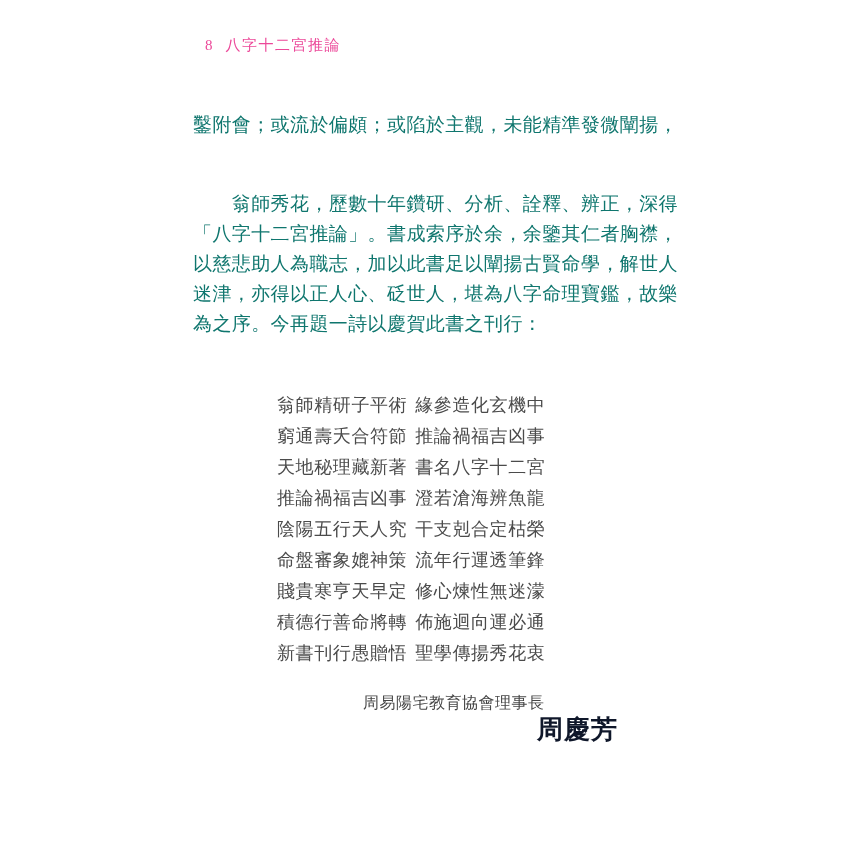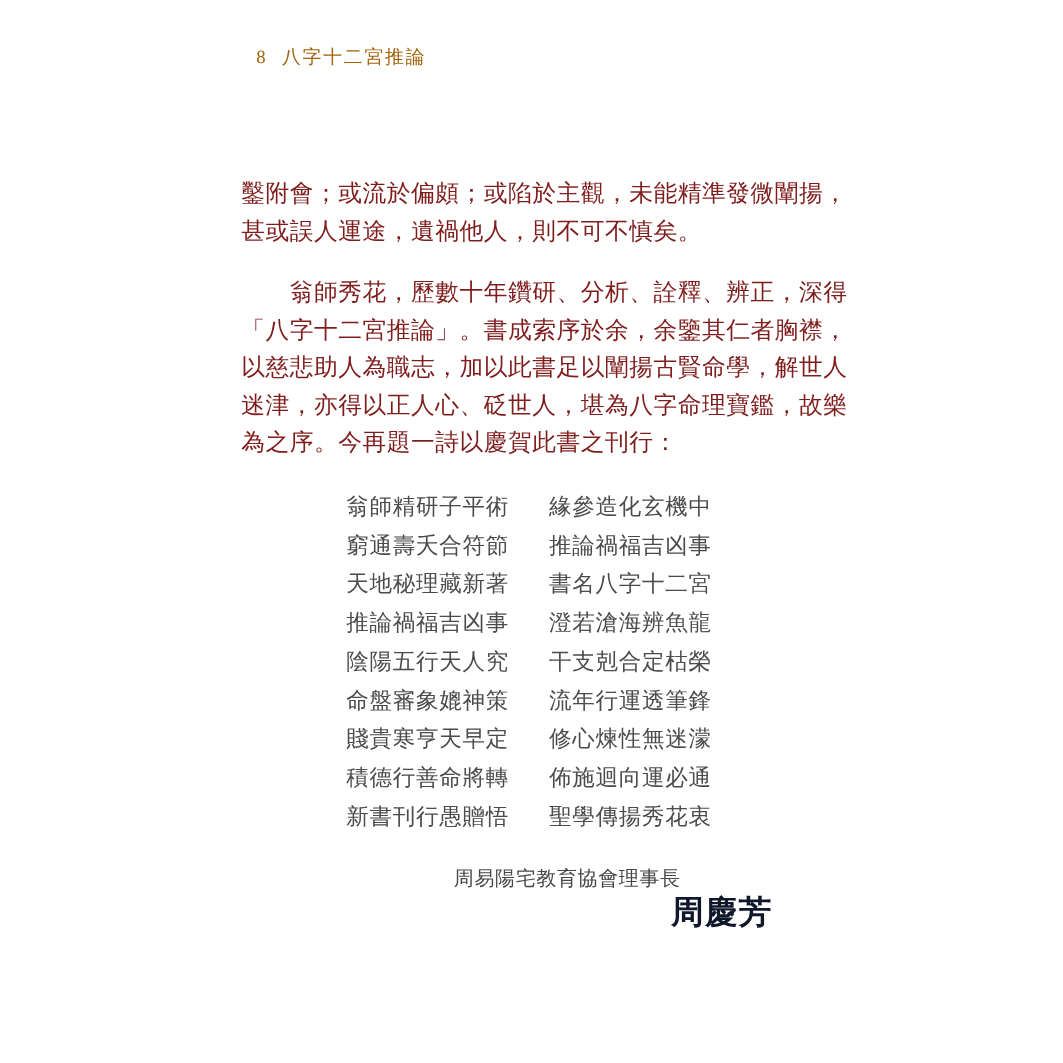--- a/index.html
+++ b/index.html
@@ -13,55 +13,54 @@
     height: 850px;
     background: #ffffff;
     overflow: hidden;
     font-family: "Liberation Serif", "DejaVu Serif", serif;
   }
   .running-head {
     position: absolute;
     left: 205px;
     top: 36px;
     font-size: 15px;
-    color: #a16207;
+    color: #ec4899;
     letter-spacing: 1.5px;
     white-space: nowrap;
     text-align: center;
   }
   .running-head .pagenum {
     margin-right: 13px;
     letter-spacing: 0;
   }
   .para {
     position: absolute;
     left: 193px;
     width: 480px;
     font-size: 19px;
-    color: #7f1d1d;
-    margin-top: 31px;
+    color: #0f766e;
   }
   .para .line {
     height: 30px;
     line-height: 30px;
     letter-spacing: 0.4px;
     white-space: nowrap;
   }
   .para1 { top: 110px; }
   .para2 { top: 189px; }
   .poem {
     position: absolute;
     left: 277px;
     top: 390px;
     color: #4b4b4b;
     font-size: 18px;
   }
   .poem-row {
     display: flex;
-    gap: 32px;
+    gap: 8px;
     height: 31px;
     line-height: 31px;
   }
   .poem-row span {
     letter-spacing: 0.6px;
     white-space: nowrap;
   }
   .sig-title {
     position: absolute;
     left: 363px;
@@ -86,21 +85,20 @@
 <body>
 
 <div class="page">
 
   <div class="running-head">
     <span class="pagenum">8</span><span>八字十二宮推論</span>
   </div>
 
   <div class="para para1">
     <div class="line">鑿附會；或流於偏頗；或陷於主觀，未能精準發微闡揚，</div>
-    <div class="line">甚或誤人運途，遺禍他人，則不可不慎矣。</div>
   </div>
 
   <div class="para para2">
     <div class="line">　　翁師秀花，歷數十年鑽研、分析、詮釋、辨正，深得</div>
     <div class="line">「八字十二宮推論」。書成索序於余，余鑒其仁者胸襟，</div>
     <div class="line">以慈悲助人為職志，加以此書足以闡揚古賢命學，解世人</div>
     <div class="line">迷津，亦得以正人心、砭世人，堪為八字命理寶鑑，故樂</div>
     <div class="line">為之序。今再題一詩以慶賀此書之刊行：</div>
   </div>
 

